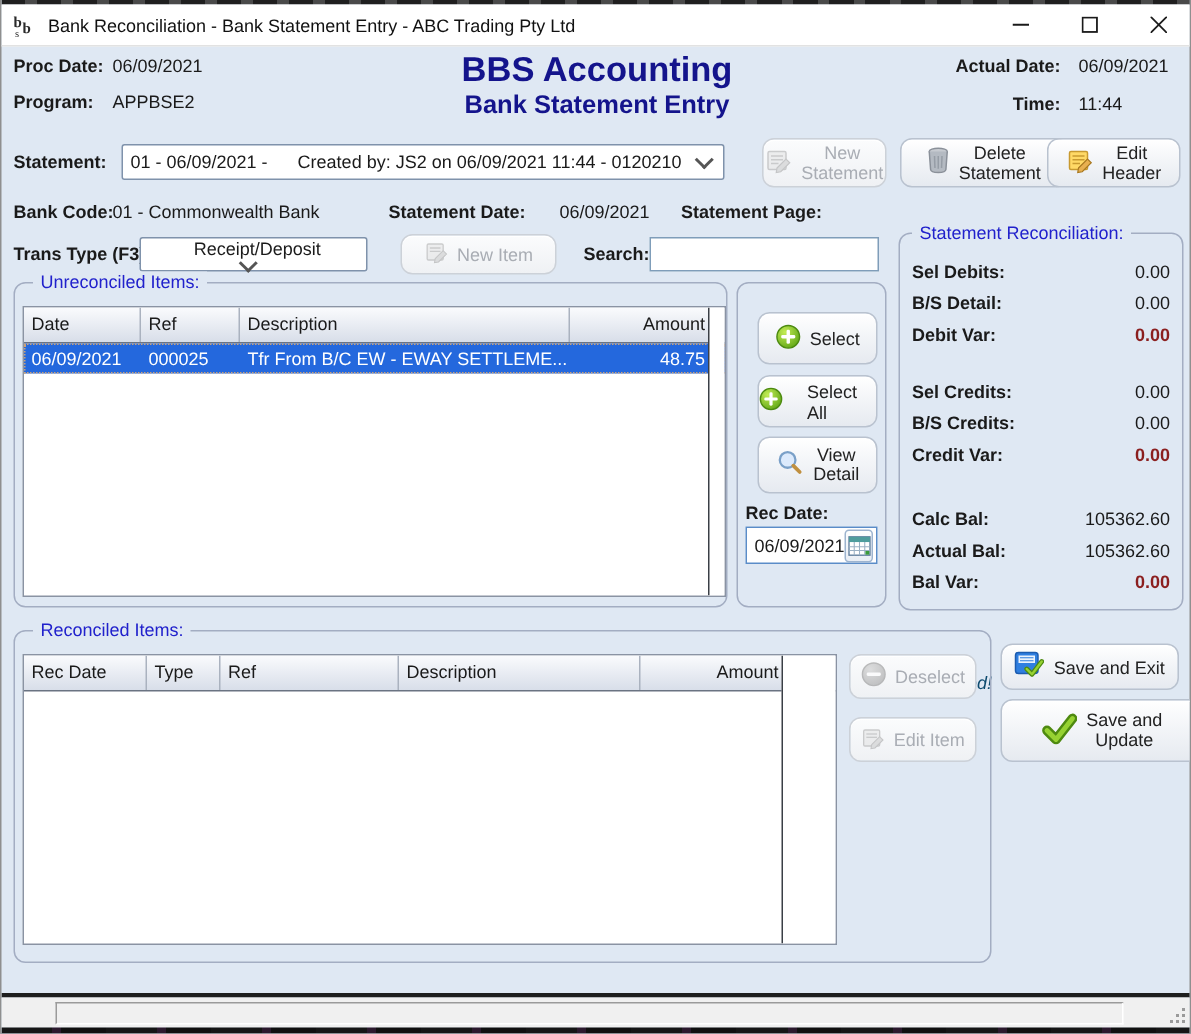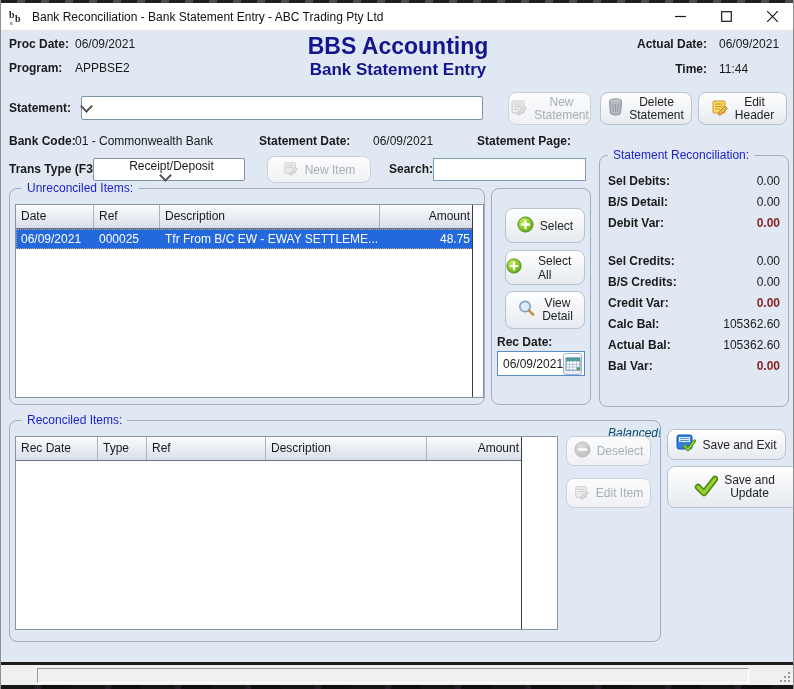--- a/index.html
+++ b/index.html
@@ -63,21 +63,21 @@
   .tr{display:flex;height:20px;align-items:center;font-size:12px;}
   .tr.selected{background:#2468dd;color:#fff;outline:1px dotted #caa27a;outline-offset:-1px;}
   .td{box-sizing:border-box;padding:0 5px;white-space:nowrap;overflow:hidden;}
   .td.num{text-align:right;}
   .vstrip{position:absolute;top:0;right:0;bottom:0;background:#fff;border-left:1px solid #3a3f46;}
 
   
   .recon-row{display:flex;justify-content:space-between;align-items:center;height:21px;padding:0 8px;}
   .recon-row .val{font-size:12px;}
   .recon-row.em .val{color:#8b1f1f;font-weight:bold;}
-  .gap17{margin-top:17px;} .gap12{margin-top:0;}
+  .gap17{margin-top:17px;} .gap12{margin-top:22px;}
   .balanced{color:#0c4a6e;font-weight:normal;font-style:italic;padding:2px 8px;margin-top:48px;}
 
   
   .recdate{position:absolute;background:#fff;border:1px solid #5a8cc8;box-sizing:border-box;
     display:flex;align-items:center;}
   .recdate .rdval{flex:1;padding-left:5px;font-size:12px;}
   .cal-btn{width:22px;height:20px;display:flex;align-items:center;justify-content:center;
     background:linear-gradient(#fdfefe,#e8edf4);border:1px solid #9db4cf;border-radius:3px;margin-right:2px;}
 
   
@@ -144,40 +144,41 @@
   <span class="abs val" style="left:74px;top:61px;">APPBSE2</span>
   <div class="abs app-title navy">BBS Accounting</div>
   <div class="abs screen-title navy">Bank Statement Entry</div>
   <span class="abs lbl" style="right:86px;top:37px;">Actual Date:</span>
   <span class="abs val" style="left:718px;top:37px;">06/09/2021</span>
   <span class="abs lbl" style="right:86px;top:62px;">Time:</span>
   <span class="abs val" style="left:718px;top:62px;">11:44</span>
 
   <span class="abs lbl" style="left:8px;top:101px;">Statement:</span>
   <div class="combo" style="left:80px;top:96px;width:402px;height:24px;">
+    <span class="combo-text">01 - 06/09/2021 -      Created by: JS2 on 06/09/2021 11:44 - 0120210</span>
     <span class="chev"></span>
   </div>
 
   <div class="btn disabled" style="left:507px;top:92px;width:83px;height:33px;">
     <span>
       <svg width="18" height="18" viewBox="0 0 18 18">
         <rect x="2" y="3" width="12" height="12" rx="1" fill="#dcdfe4" stroke="#9097a1"></rect>
         <line x1="4" y1="6" x2="12" y2="6" stroke="#9097a1"></line>
           <line x1="4" y1="8.5" x2="12" y2="8.5" stroke="#9097a1"></line>
           <line x1="4" y1="11" x2="9" y2="11" stroke="#9097a1"></line>
         <polygon points="8,14 14,8 16.5,10.5 10.5,16.5 7.5,17" fill="#b9bec6" stroke="#868d98" stroke-width="0.8"></polygon>
       </svg>
     </span>
     <span class="lines">
       <span>New</span>
       <span>Statement</span>
     </span>
   </div>
 
-  <div class="btn" style="left:599px;top:92px;width:92px;height:33px;">
+  <div class="btn" style="left:599px;top:92px;width:112px;height:33px;">
     <span>
       <svg width="15" height="18" viewBox="0 0 15 18">
         <ellipse cx="7.5" cy="3" rx="6" ry="2.2" fill="#c7cbd1" stroke="#8a9099"></ellipse>
         <path d="M1.5 3 L2.4 15 Q2.6 17 7.5 17 Q12.4 17 12.6 15 L13.5 3" fill="#b4bac2" stroke="#8a9099"></path>
         <line x1="5" y1="6" x2="5.3" y2="14" stroke="#969da6"></line>
           <line x1="7.5" y1="6" x2="7.5" y2="14.5" stroke="#969da6"></line>
           <line x1="10" y1="6" x2="9.7" y2="14" stroke="#969da6"></line>
       </svg>
     </span>
     <span class="lines">
@@ -199,21 +200,21 @@
     <span class="lines">
       <span>Edit</span>
       <span>Header</span>
     </span>
   </div>
 
   <span class="abs lbl" style="left:8px;top:134px;">Bank Code:</span>
   <span class="abs val" style="left:74px;top:134px;">01 - Commonwealth Bank</span>
   <span class="abs lbl" style="left:258px;top:134px;">Statement Date:</span>
   <span class="abs val" style="left:372px;top:134px;">06/09/2021</span>
-  <span class="abs lbl" style="left:476px;top:134px;">Statement Page:</span>
+  <span class="abs lbl" style="left:453px;top:134px;">Statement Page:</span>
   <span class="abs val" style="left:568px;top:134px;"></span>
 
   <span class="abs lbl" style="left:8px;top:162px;">Trans Type (F3):</span>
   <div class="combo" style="left:92px;top:158px;width:152px;height:23px;flex-direction:column;">
     <span class="combo-text">Receipt/Deposit</span>
     <span class="chev"></span>
   </div>
   <div class="btn disabled" style="left:266px;top:156px;width:104px;height:27px;">
     <span>
       <svg width="16" height="16" viewBox="0 0 18 18">

